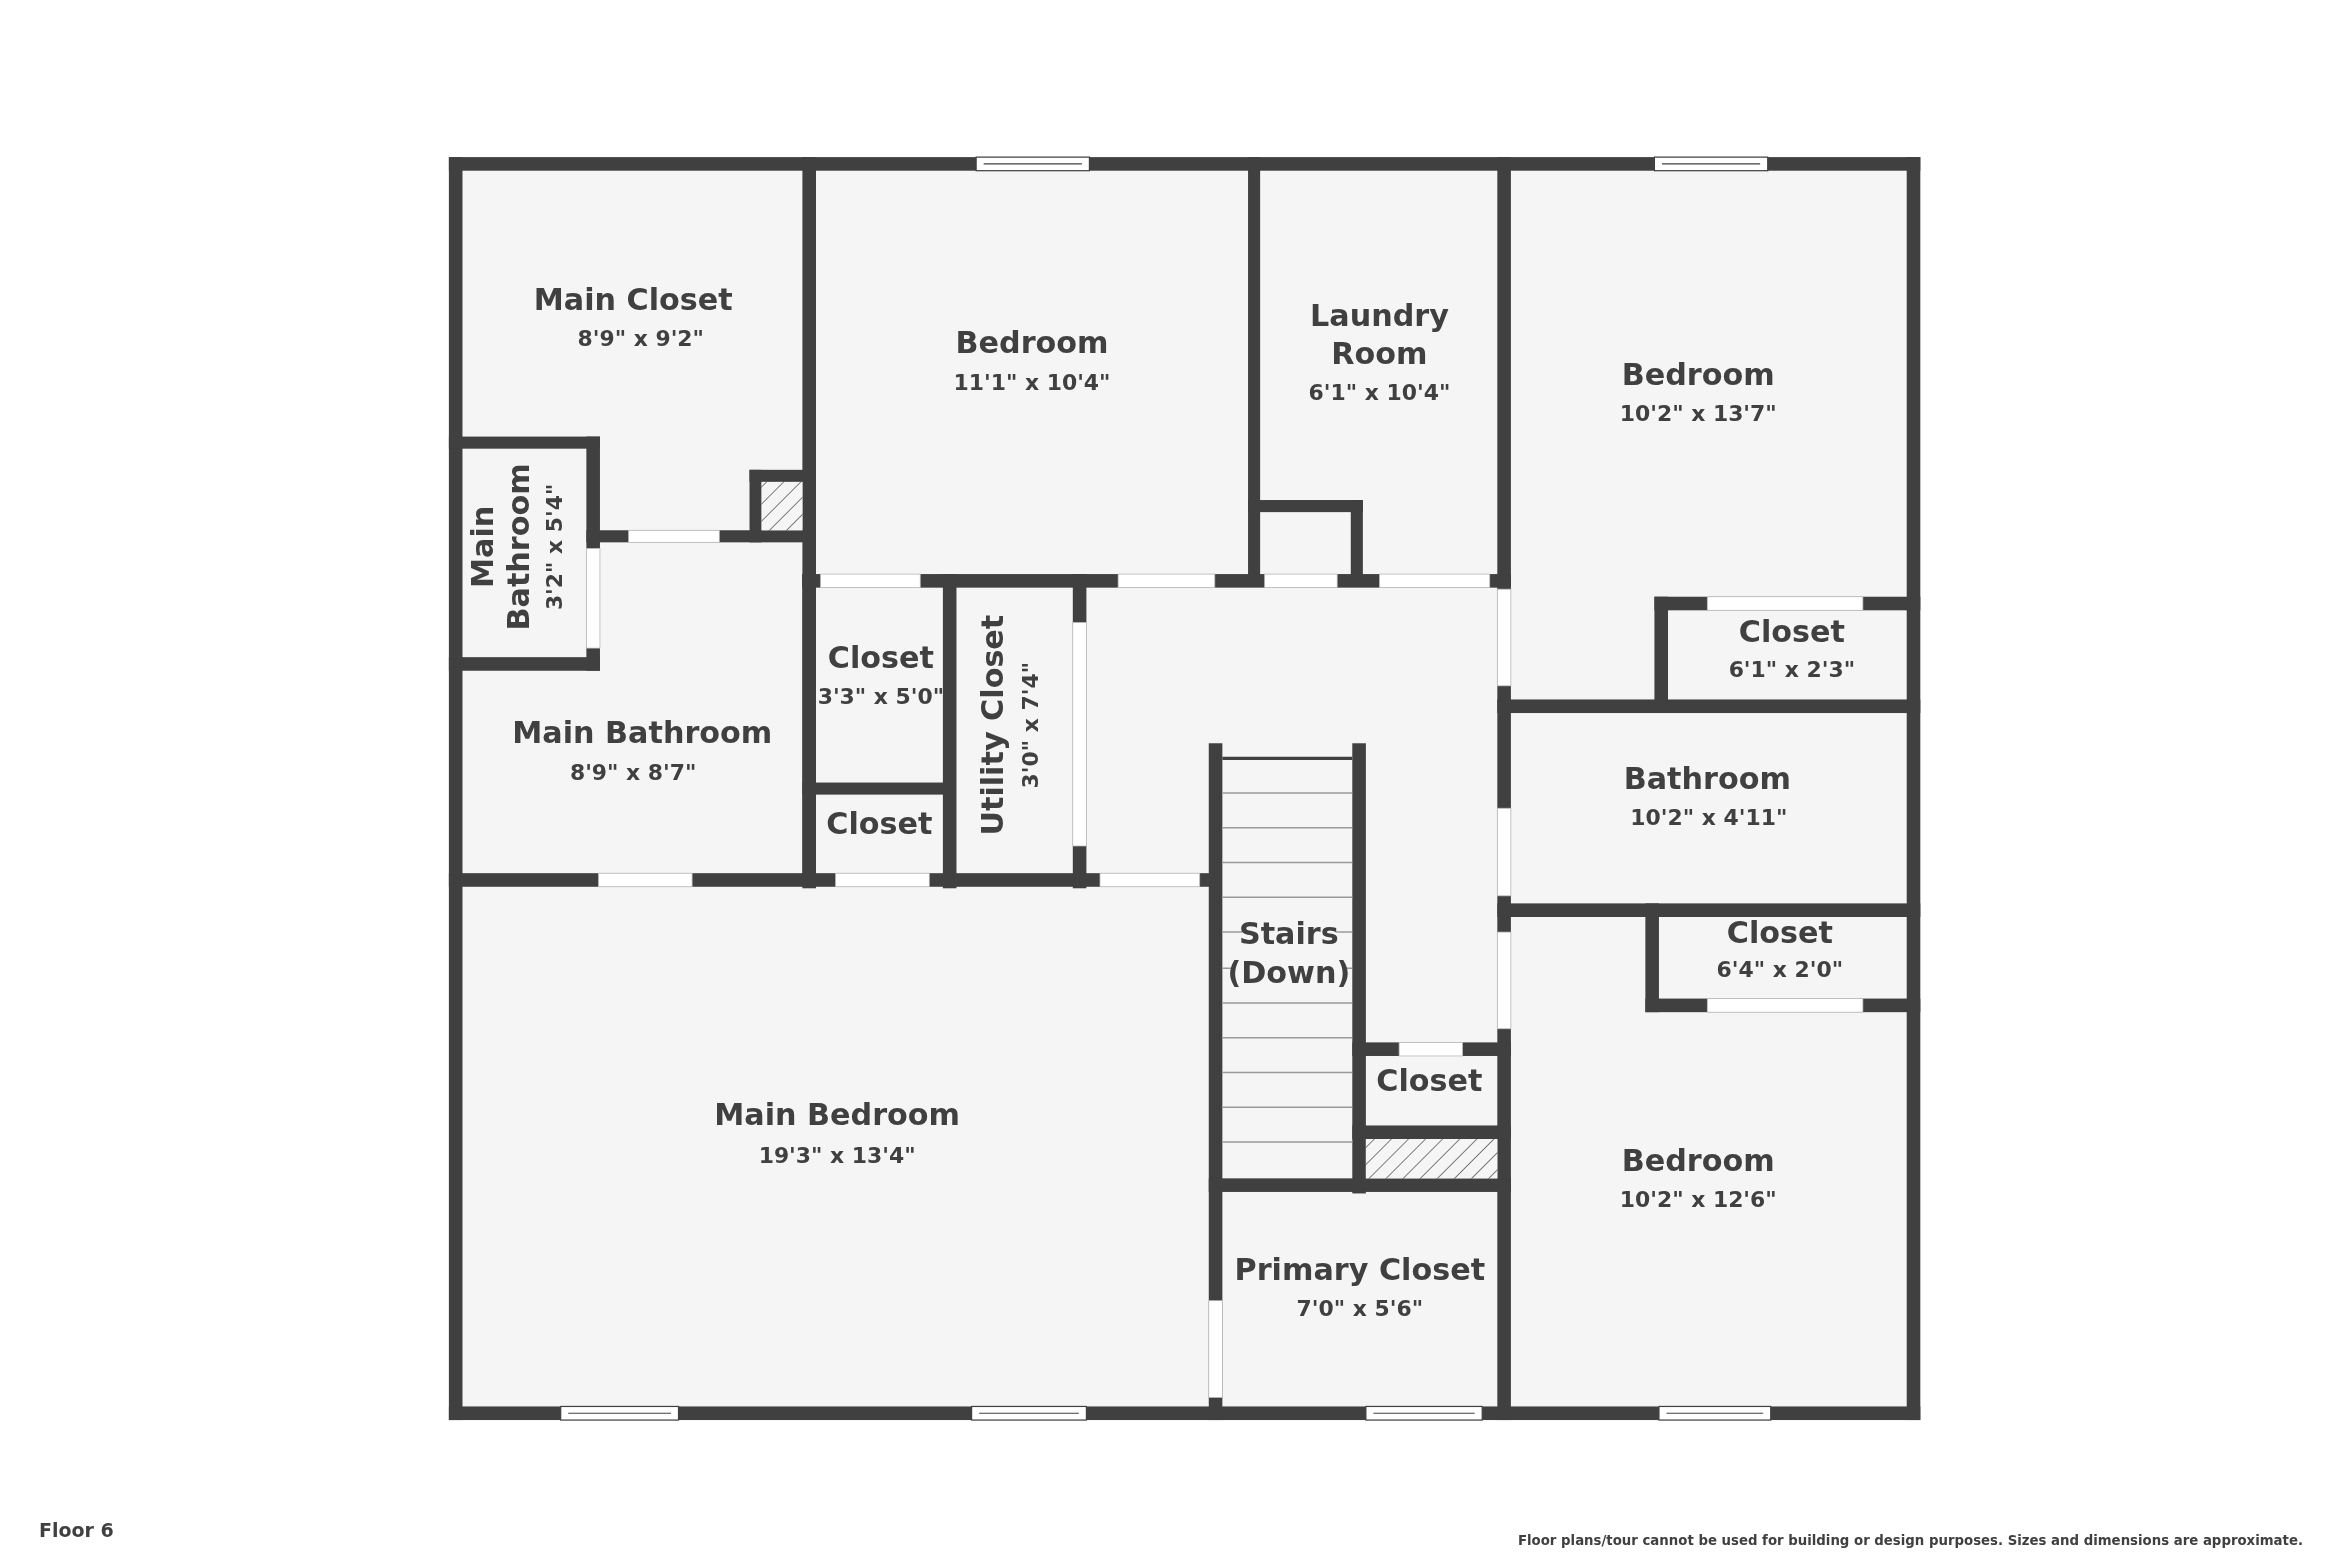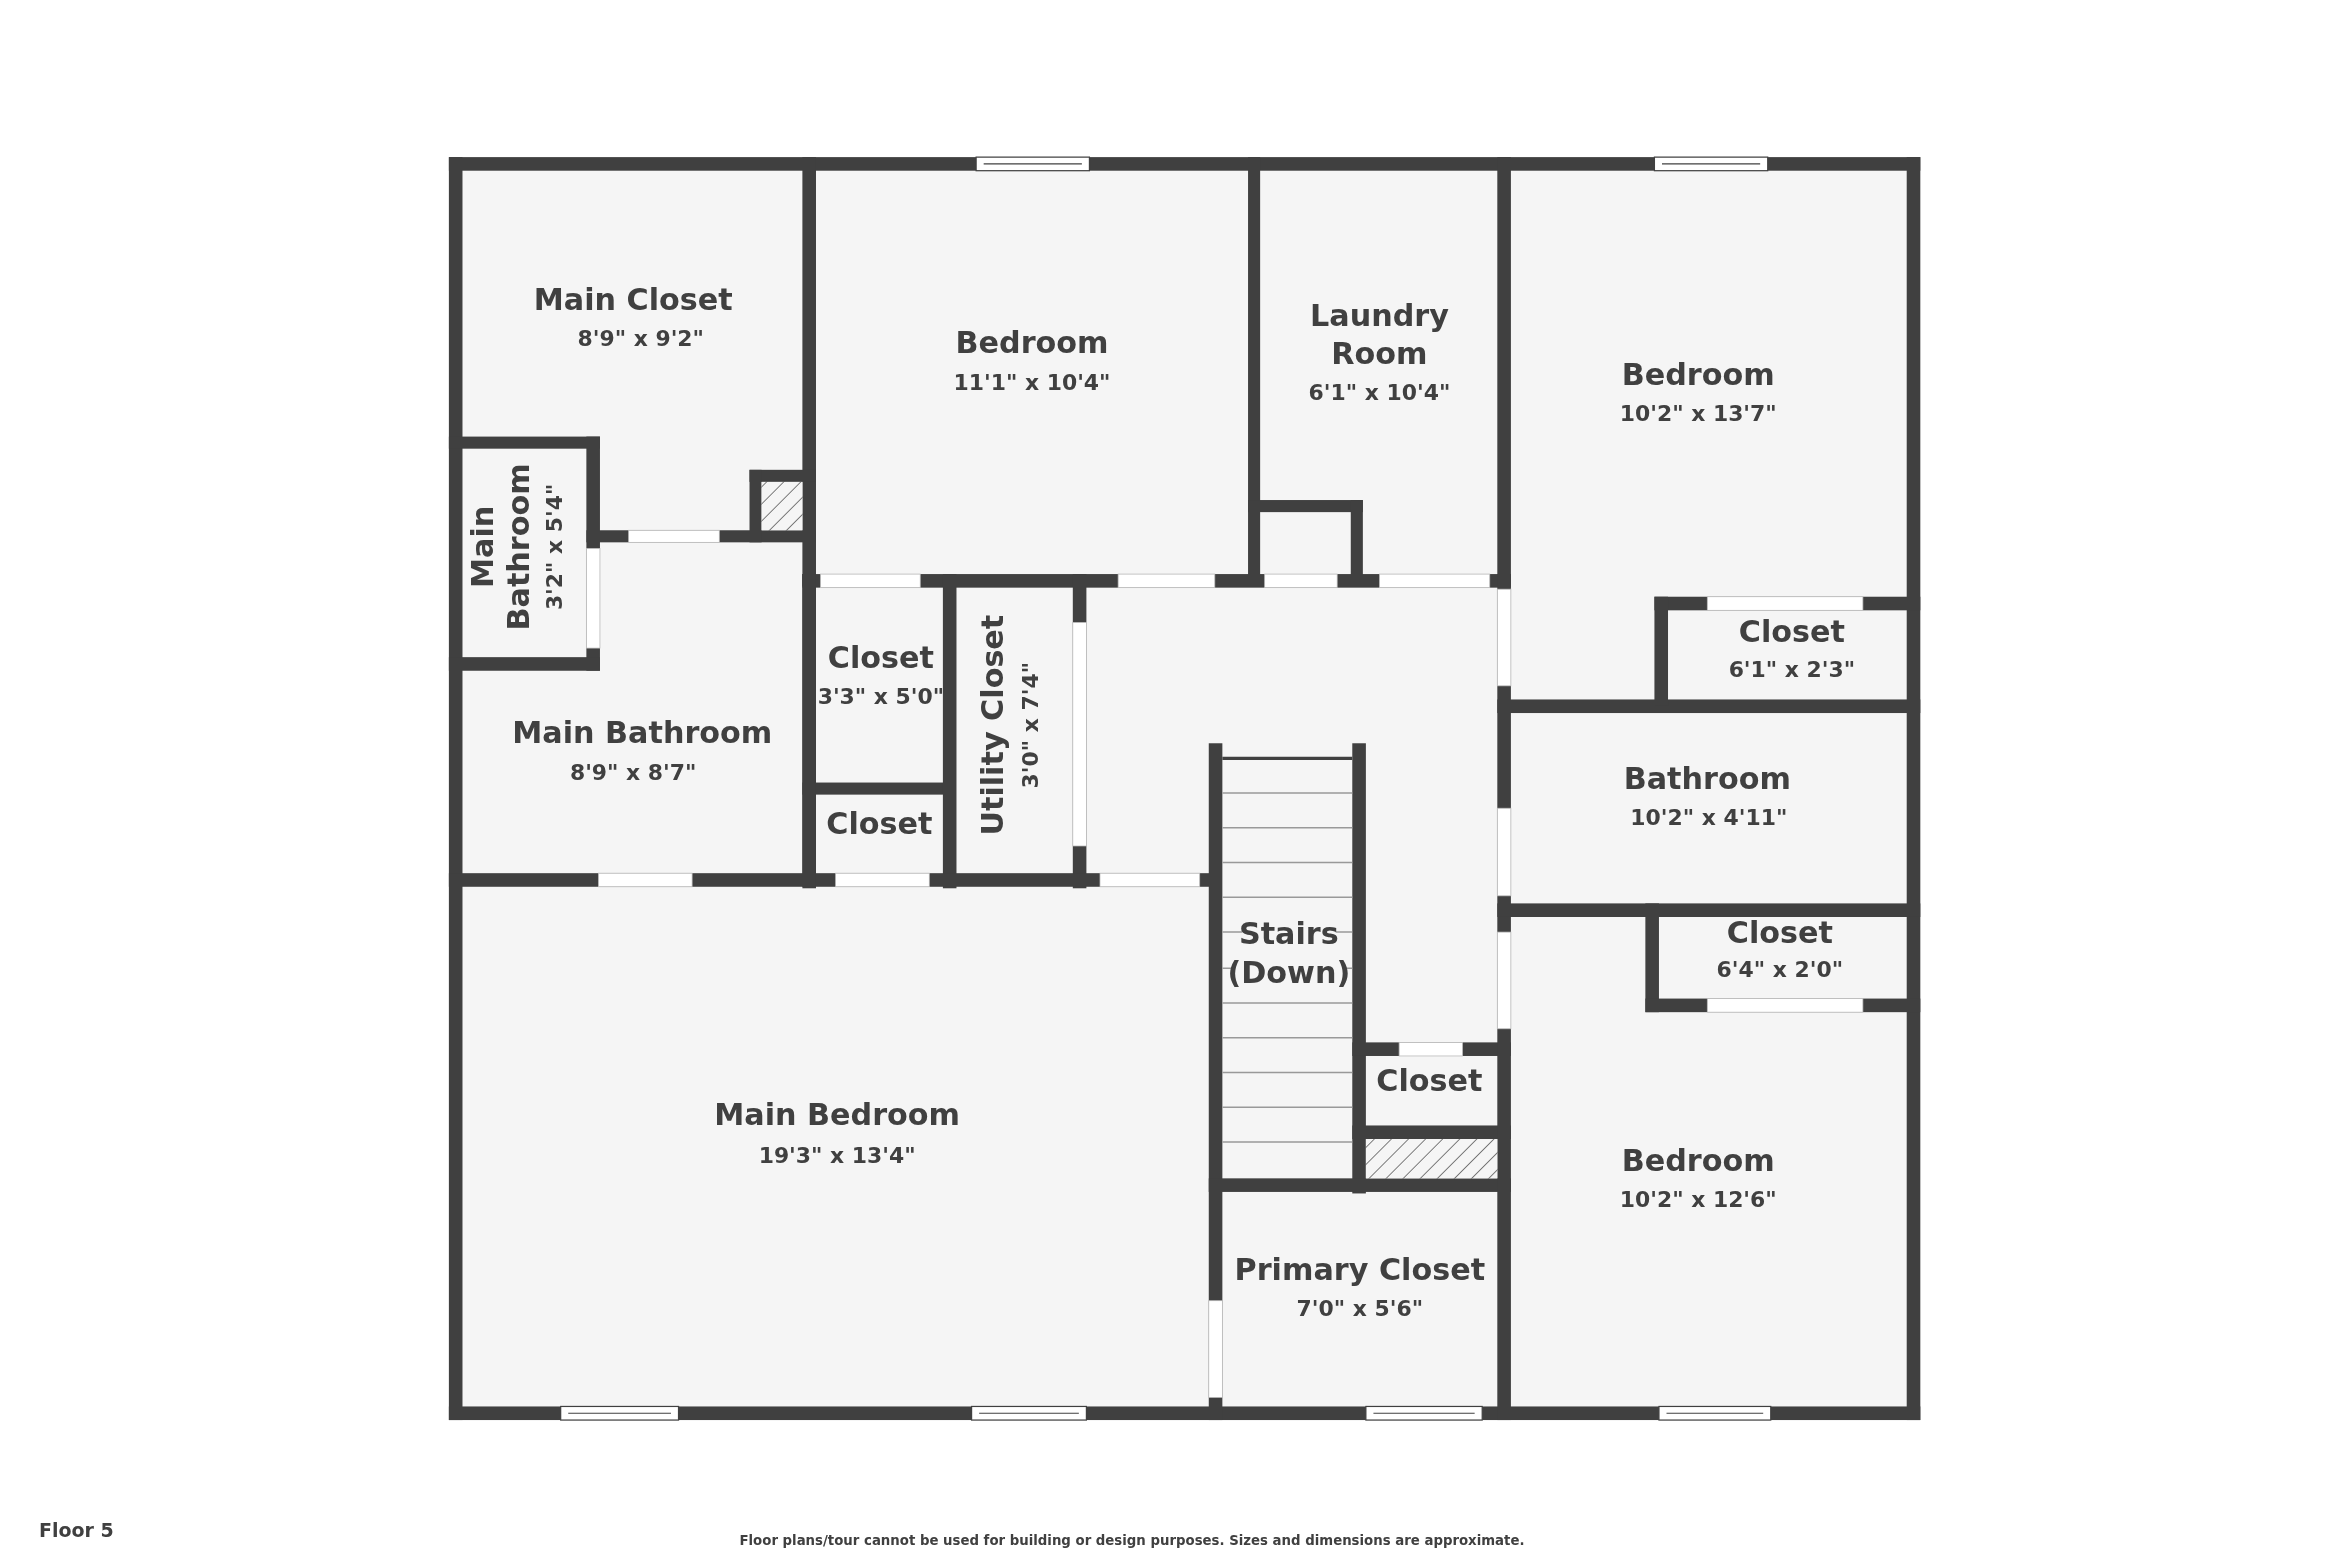--- a/index.html
+++ b/index.html
@@ -1,21 +1,21 @@
 <!DOCTYPE html>
 <html style="font-size:12.5px"><head>
 <meta charset="utf-8">
 <style>
   html, body { margin: 0; padding: 0; background: #ffffff; }
   body { width: 2342px; height: 1561px; position: relative; overflow: hidden; font-family: "DejaVu Sans", sans-serif; }
   #plan { position: absolute; left: 0; top: 0; width: 2342px; height: 1561px; }
   .room-name { font-family: "DejaVu Sans", sans-serif; font-weight: bold; fill: #404040; font-size: 20px; text-anchor: middle; }
   .room-dim { font-family: "DejaVu Sans", sans-serif; font-weight: bold; fill: #404040; font-size: 14.5px; text-anchor: middle; }
   .floor-label { position: absolute; left: 39px; top: 1519px; font-family: "DejaVu Sans", sans-serif; font-weight: bold; font-size: 19px; color: #404040; }
-  .disclaimer { position: absolute; left: 0; width: 2342px; top: 1533px; text-align: center; font-family: "DejaVu Sans", sans-serif; font-weight: bold; font-size: 13.3px; color: #404040; padding-left: 0; }
+  .disclaimer { position: absolute; left: 0; width: 2342px; top: 1533px; text-align: right; font-family: "DejaVu Sans", sans-serif; font-weight: bold; font-size: 13.3px; color: #404040; padding-left: 0; }
   .disclaimer span { display: inline-block; transform: translateX(-39px); }
 </style>
 </head>
 <body>
 
 <svg id="plan" viewBox="0 0 1550 1033.3" xmlns="http://www.w3.org/2000/svg">
   <defs>
     <pattern id="hatch" patternUnits="userSpaceOnUse" width="8" height="8" patternTransform="rotate(45)">
       <rect width="8" height="8" fill="#f5f5f5"></rect>
       <line x1="0" y1="0" x2="0" y2="8" stroke="#555" stroke-width="1"></line>
@@ -222,15 +222,15 @@
     <text class="room-name" x="900" y="847">Primary Closet</text>
     <text class="room-dim" x="900" y="871">7'0" x 5'6"</text>
   </g>
 
   <g>
     <text class="room-name" x="1124" y="775">Bedroom</text>
     <text class="room-dim" x="1124" y="799">10'2" x 12'6"</text>
   </g>
 </svg>
 
-<div class="floor-label">Floor 5</div>
+<div class="floor-label">Floor 6</div>
 <div class="disclaimer"><span>Floor plans/tour cannot be used for building or design purposes. Sizes and dimensions are approximate.</span></div>
 
 
 </body></html>

